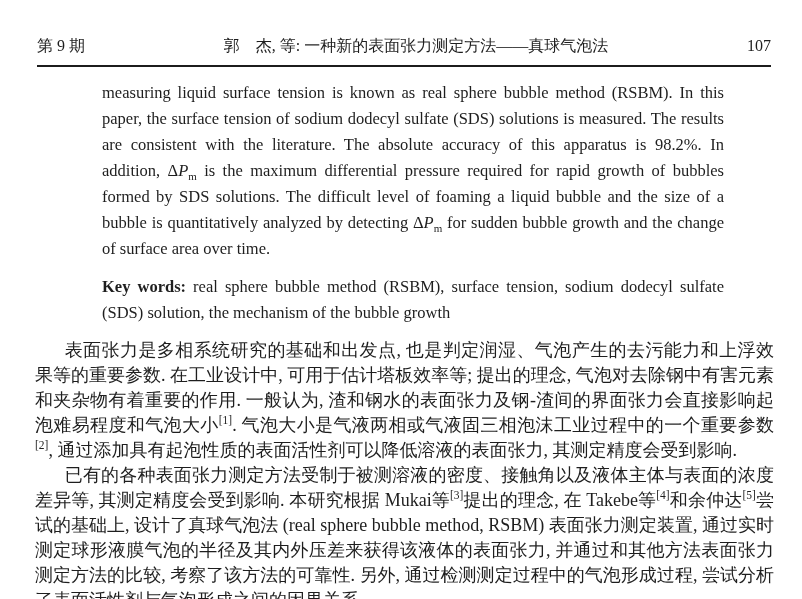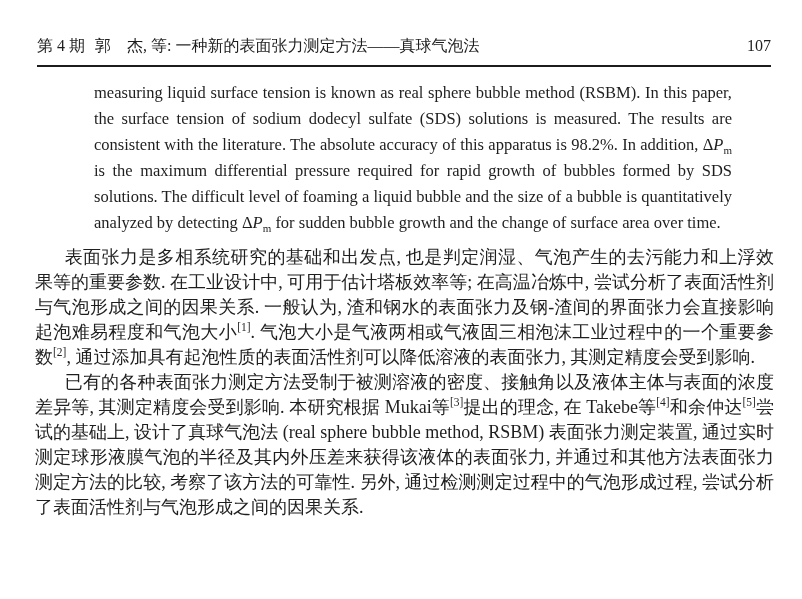--- a/index.html
+++ b/index.html
@@ -11,52 +11,53 @@
   }
   .sheet{position:relative;width:802px;height:599px;background:#fff;}
   .header{
     display:flex;justify-content:space-between;align-items:baseline;
     margin:36px 31px 0 37px;
     font-size:16px;line-height:20px;
     padding-bottom:9px;
     border-bottom:2px solid #1c1c1c;
   }
   .header .issue{white-space:nowrap;}
-  .header .rtitle{flex:1;white-space:nowrap;padding:0 10px;}
+  .header .rtitle{flex:1;text-align:center;white-space:nowrap;padding:0 10px;}
   .header .pageno{white-space:nowrap;}
   .abstract{
     margin:13px 66px 0 90px;
     font-size:16.5px;line-height:26px;
     text-align:justify;
   }
-  .abstract p{margin:4px;}
+  .abstract p{margin:12px;}
   .abstract .kw b{font-weight:bold;}
   .var{font-style:italic;}
   sub{font-size:11px;line-height:0;}
   sup.ref{font-size:11.5px;line-height:0;}
   .cn{
     margin:9px 28px 0 35px;
     font-size:18px;line-height:25px;
     text-align:justify;
   }
   .cn p.para{margin:0;text-indent:1.65em;}
 </style>
 </head>
 <body>
 
 <div class="sheet">
 
   <div class="header">
-    <span class="issue">第 4 期</span>
+    <span class="issue">第 9 期</span>
     <span class="rtitle">郭　杰, 等: 一种新的表面张力测定方法——真球气泡法</span>
     <span class="pageno">107</span>
   </div>
 
   <div class="abstract">
     <p><span>measuring liquid surface tension is known as real sphere bubble method (RSBM). In this paper, the surface tension of sodium dodecyl sulfate (SDS) solutions is measured. The results are consistent with the literature. The absolute accuracy of this apparatus is 98.2%. In addition, Δ</span><span class="var">P</span><sub>m</sub><span> is the maximum differential pressure required for rapid growth of bubbles formed by SDS solutions. The difficult level of foaming a liquid bubble and the size of a bubble is quantitatively analyzed by detecting Δ</span><span class="var">P</span><sub>m</sub><span> for sudden bubble growth and the change of surface area over time.</span></p>
+    <p class="kw"><b>Key words:</b><span> real sphere bubble method (RSBM), surface tension, sodium dodecyl sulfate (SDS) solution, the mechanism of the bubble growth</span></p>
   </div>
 
   <div class="cn">
-    <p class="para"><span>表面张力是多相系统研究的基础和出发点, 也是判定润湿、气泡产生的去污能力和上浮效果等的重要参数. 在工业设计中, 可用于估计塔板效率等; 在高温冶炼中, 尝试分析了表面活性剂与气泡形成之间的因果关系. 一般认为, 渣和钢水的表面张力及钢-渣间的界面张力会直接影响起泡难易程度和气泡大小</span><sup class="ref">[1]</sup><span>. 气泡大小是气液两相或气液固三相泡沫工业过程中的一个重要参数</span><sup class="ref">[2]</sup><span>, 通过添加具有起泡性质的表面活性剂可以降低溶液的表面张力, 其测定精度会受到影响.</span></p>
+    <p class="para"><span>表面张力是多相系统研究的基础和出发点, 也是判定润湿、气泡产生的去污能力和上浮效果等的重要参数. 在工业设计中, 可用于估计塔板效率等; 提出的理念, 气泡对去除钢中有害元素和夹杂物有着重要的作用. 一般认为, 渣和钢水的表面张力及钢-渣间的界面张力会直接影响起泡难易程度和气泡大小</span><sup class="ref">[1]</sup><span>. 气泡大小是气液两相或气液固三相泡沫工业过程中的一个重要参数</span><sup class="ref">[2]</sup><span>, 通过添加具有起泡性质的表面活性剂可以降低溶液的表面张力, 其测定精度会受到影响.</span></p>
     <p class="para"><span>已有的各种表面张力测定方法受制于被测溶液的密度、接触角以及液体主体与表面的浓度差异等, 其测定精度会受到影响. 本研究根据 Mukai等</span><sup class="ref">[3]</sup><span>提出的理念, 在 Takebe等</span><sup class="ref">[4]</sup><span>和余仲达</span><sup class="ref">[5]</sup><span>尝试的基础上, 设计了真球气泡法 (real sphere bubble method, RSBM) 表面张力测定装置, 通过实时测定球形液膜气泡的半径及其内外压差来获得该液体的表面张力, 并通过和其他方法表面张力测定方法的比较, 考察了该方法的可靠性. 另外, 通过检测测定过程中的气泡形成过程, 尝试分析了表面活性剂与气泡形成之间的因果关系.</span></p>
   </div>
 
 </div>
 
 </body></html>

